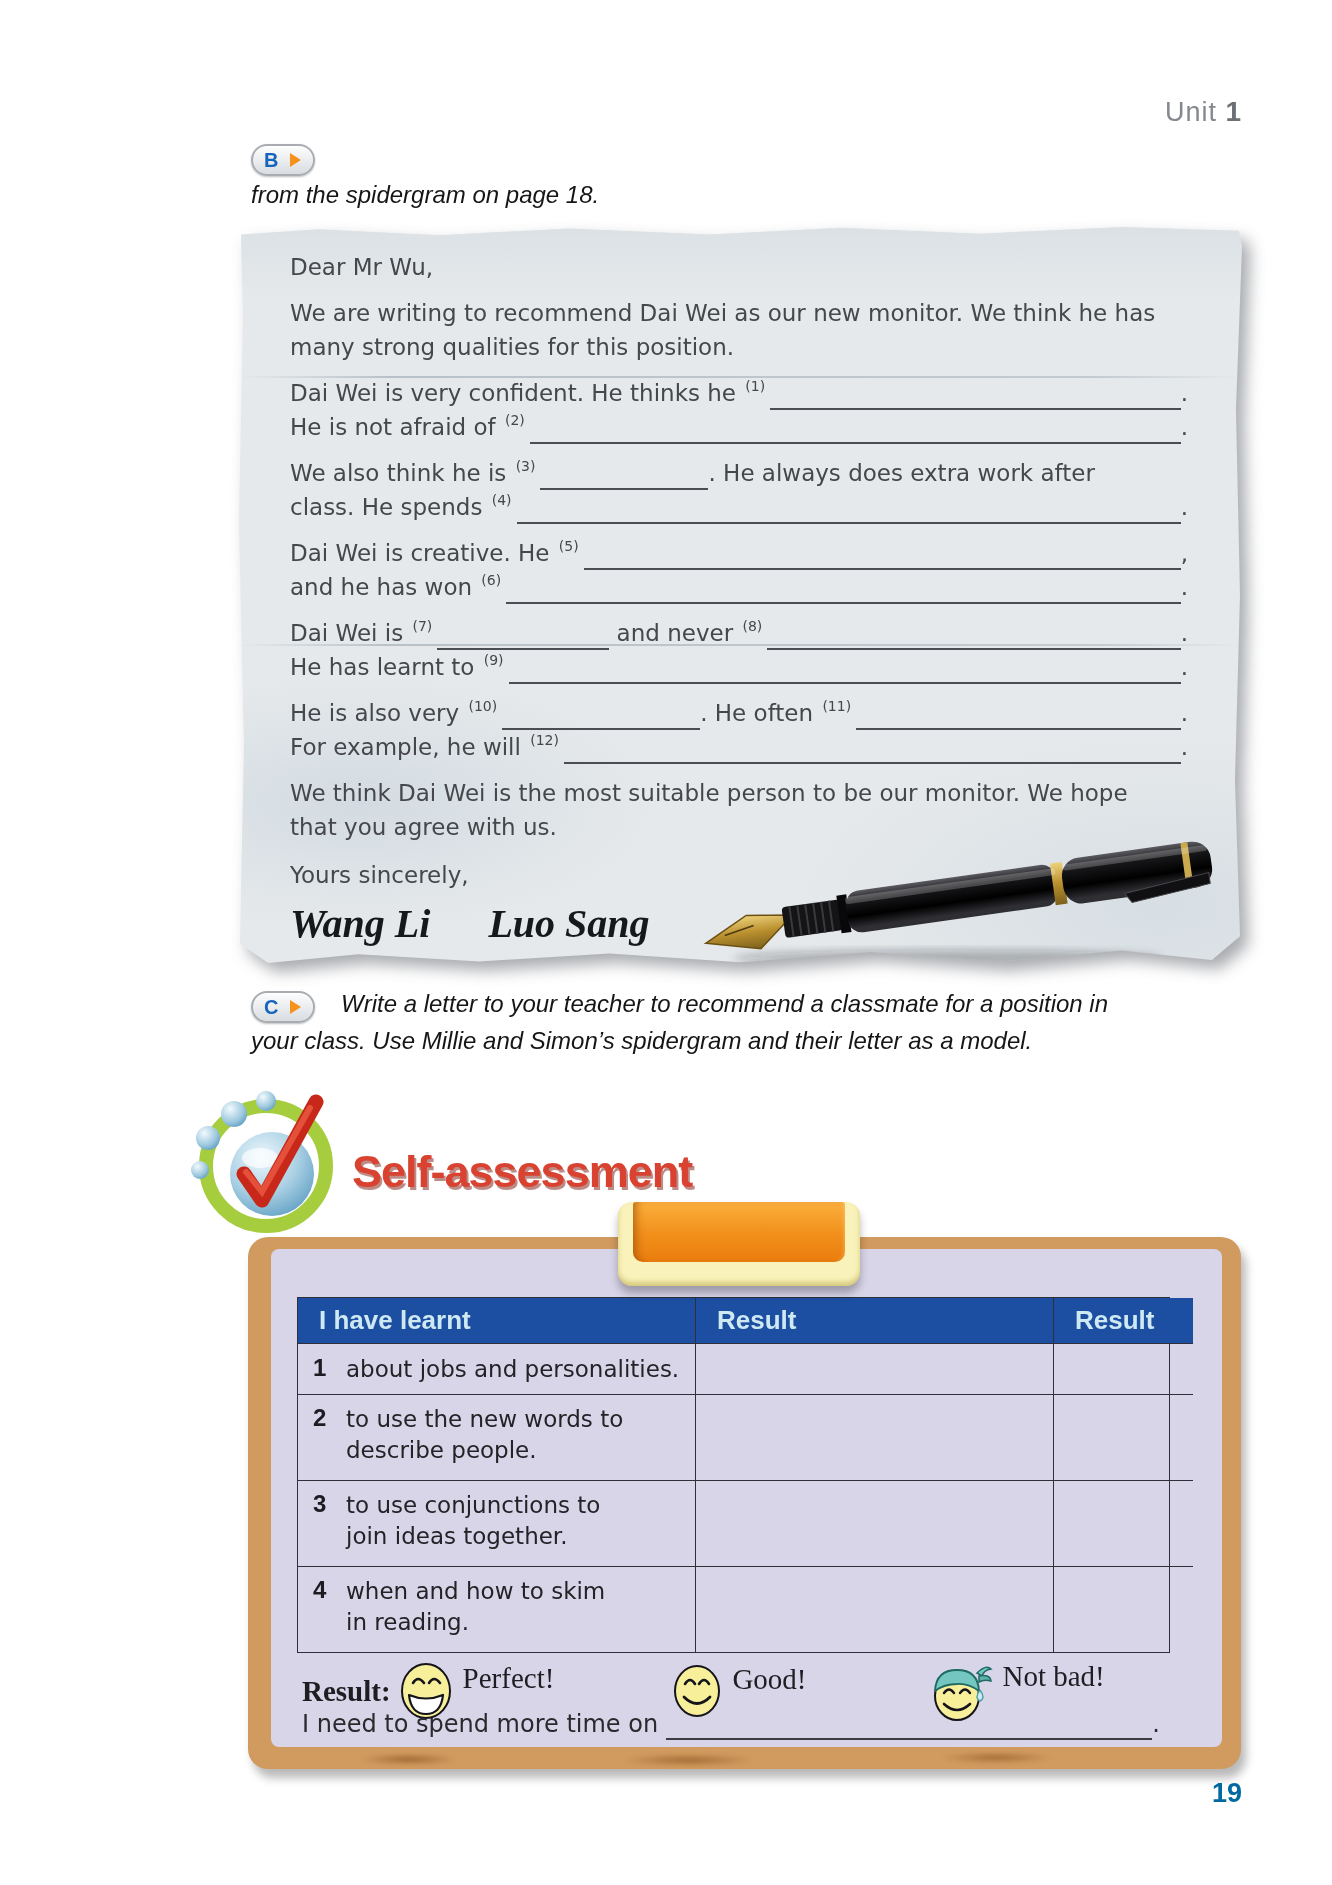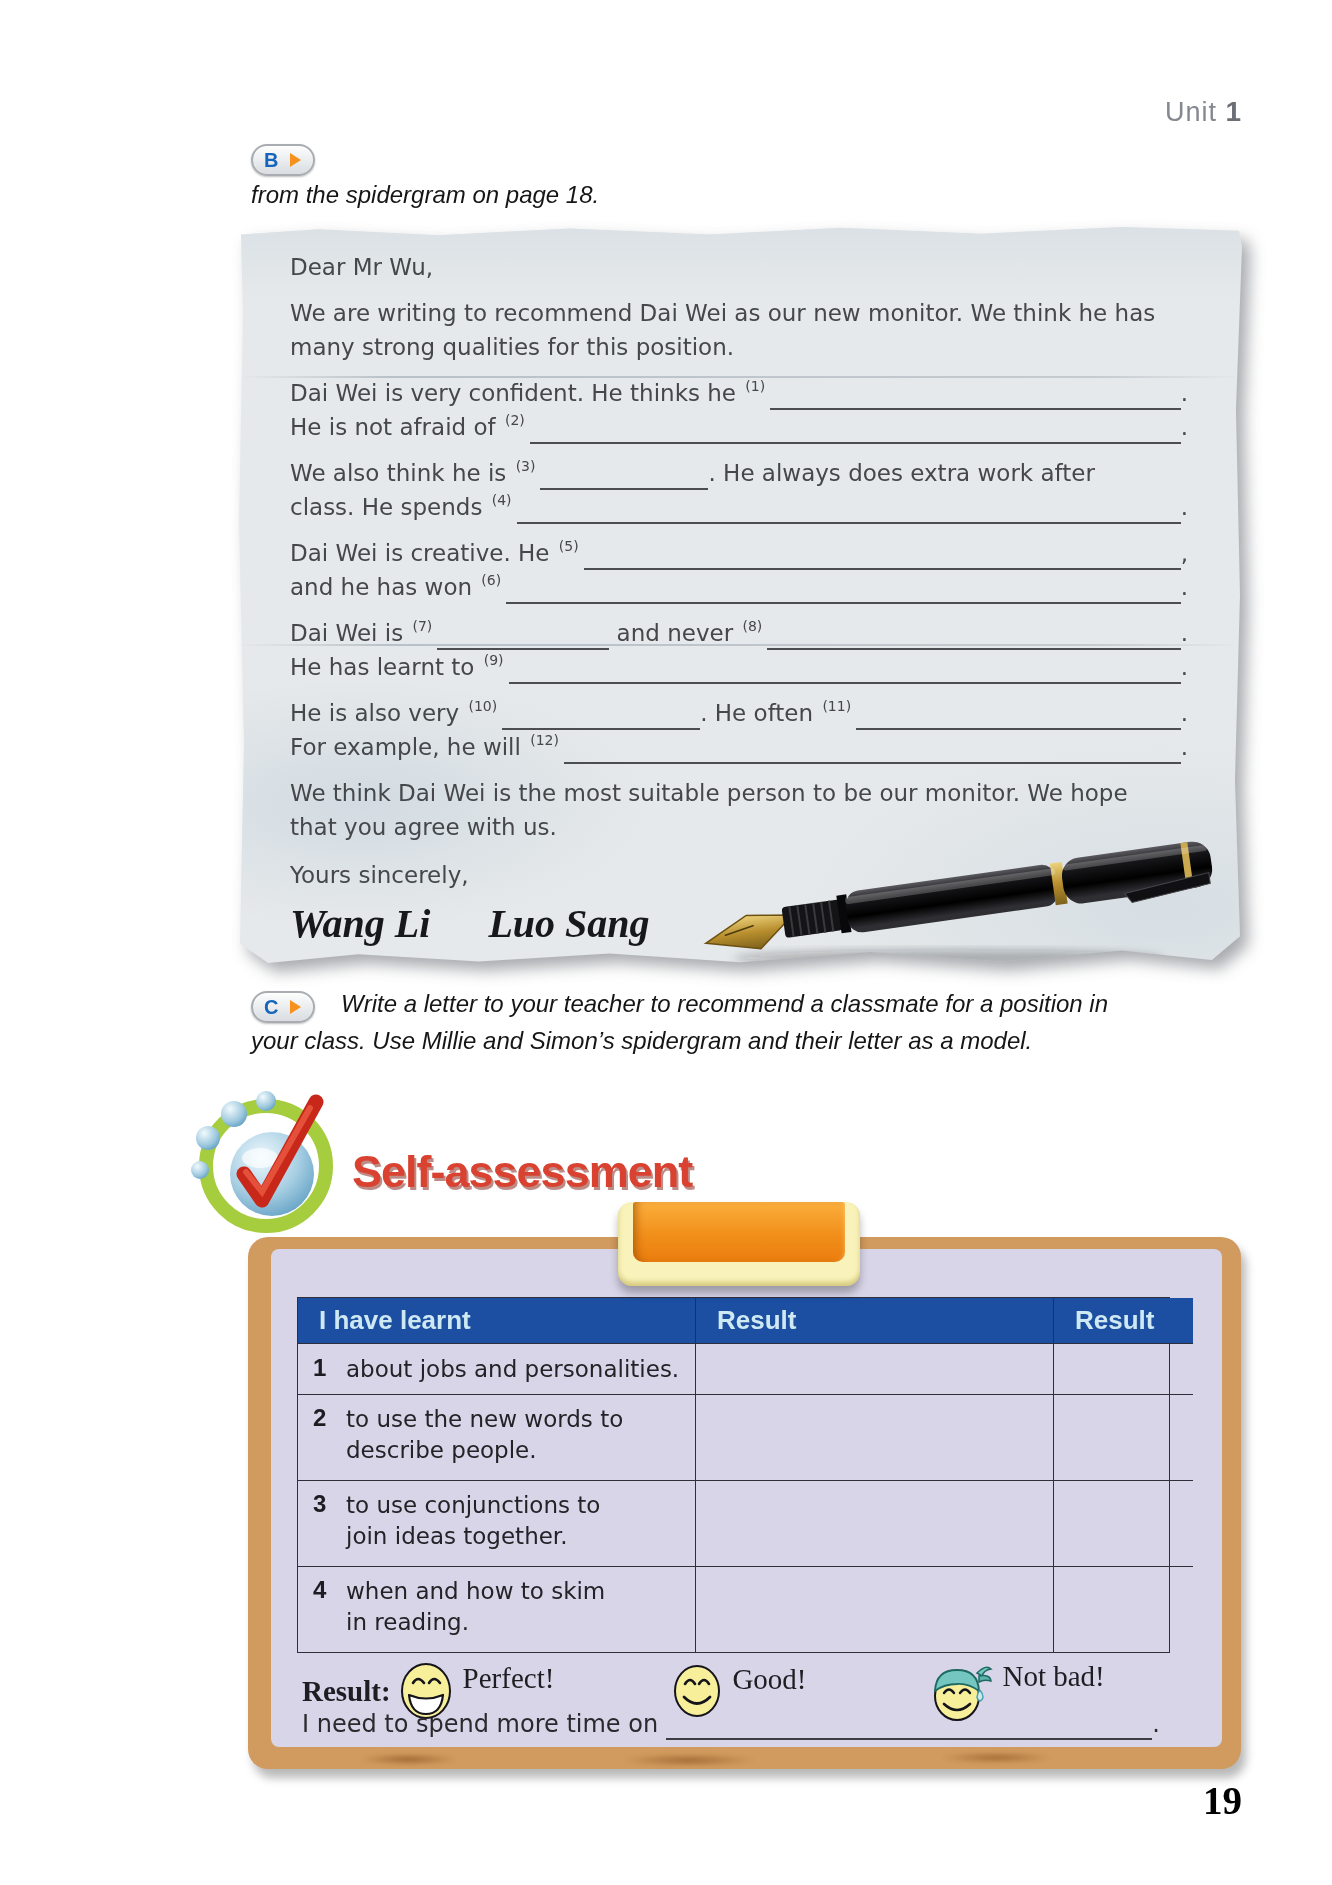--- a/index.html
+++ b/index.html
@@ -100,21 +100,21 @@
   
   .result-row{position:absolute;left:302px;top:1662px;height:58px;display:flex;align-items:center;z-index:2;}
   .result-label{font-family:"Liberation Serif",serif;font-weight:bold;font-size:29px;color:#1d1d22;}
   .res-opt{display:flex;}
   .res-opt .lbl{font-family:"Liberation Serif",serif;font-size:29px;color:#1d1d22;margin-left:10px;}
   .gap1{margin-left:8px;} .gap2{margin-left:118px;} .gap3{margin-left:120px;}
   .need-row{position:absolute;left:302px;top:1708px;width:858px;display:flex;align-items:flex-end;
             font-family:"DejaVu Sans",sans-serif;font-size:24px;color:#2a2a2e;line-height:32px;z-index:2;}
   .need-row .blank{height:24px;border-bottom:2px solid #3c3c42;}
 
-  .pagenum{position:absolute;top:1778px;right:90px;font-size:39px;font-weight:bold;color:#000000;font-family:Liberation Serif, serif;}
+  .pagenum{position:absolute;top:1778px;right:90px;font-size:27px;font-weight:bold;color:#0369a1;}
 </style>
 </head>
 <body>
 
 <div class="page">
 
   <div class="unit">
     <span>Unit</span>
     <b>1</b>
   </div>

